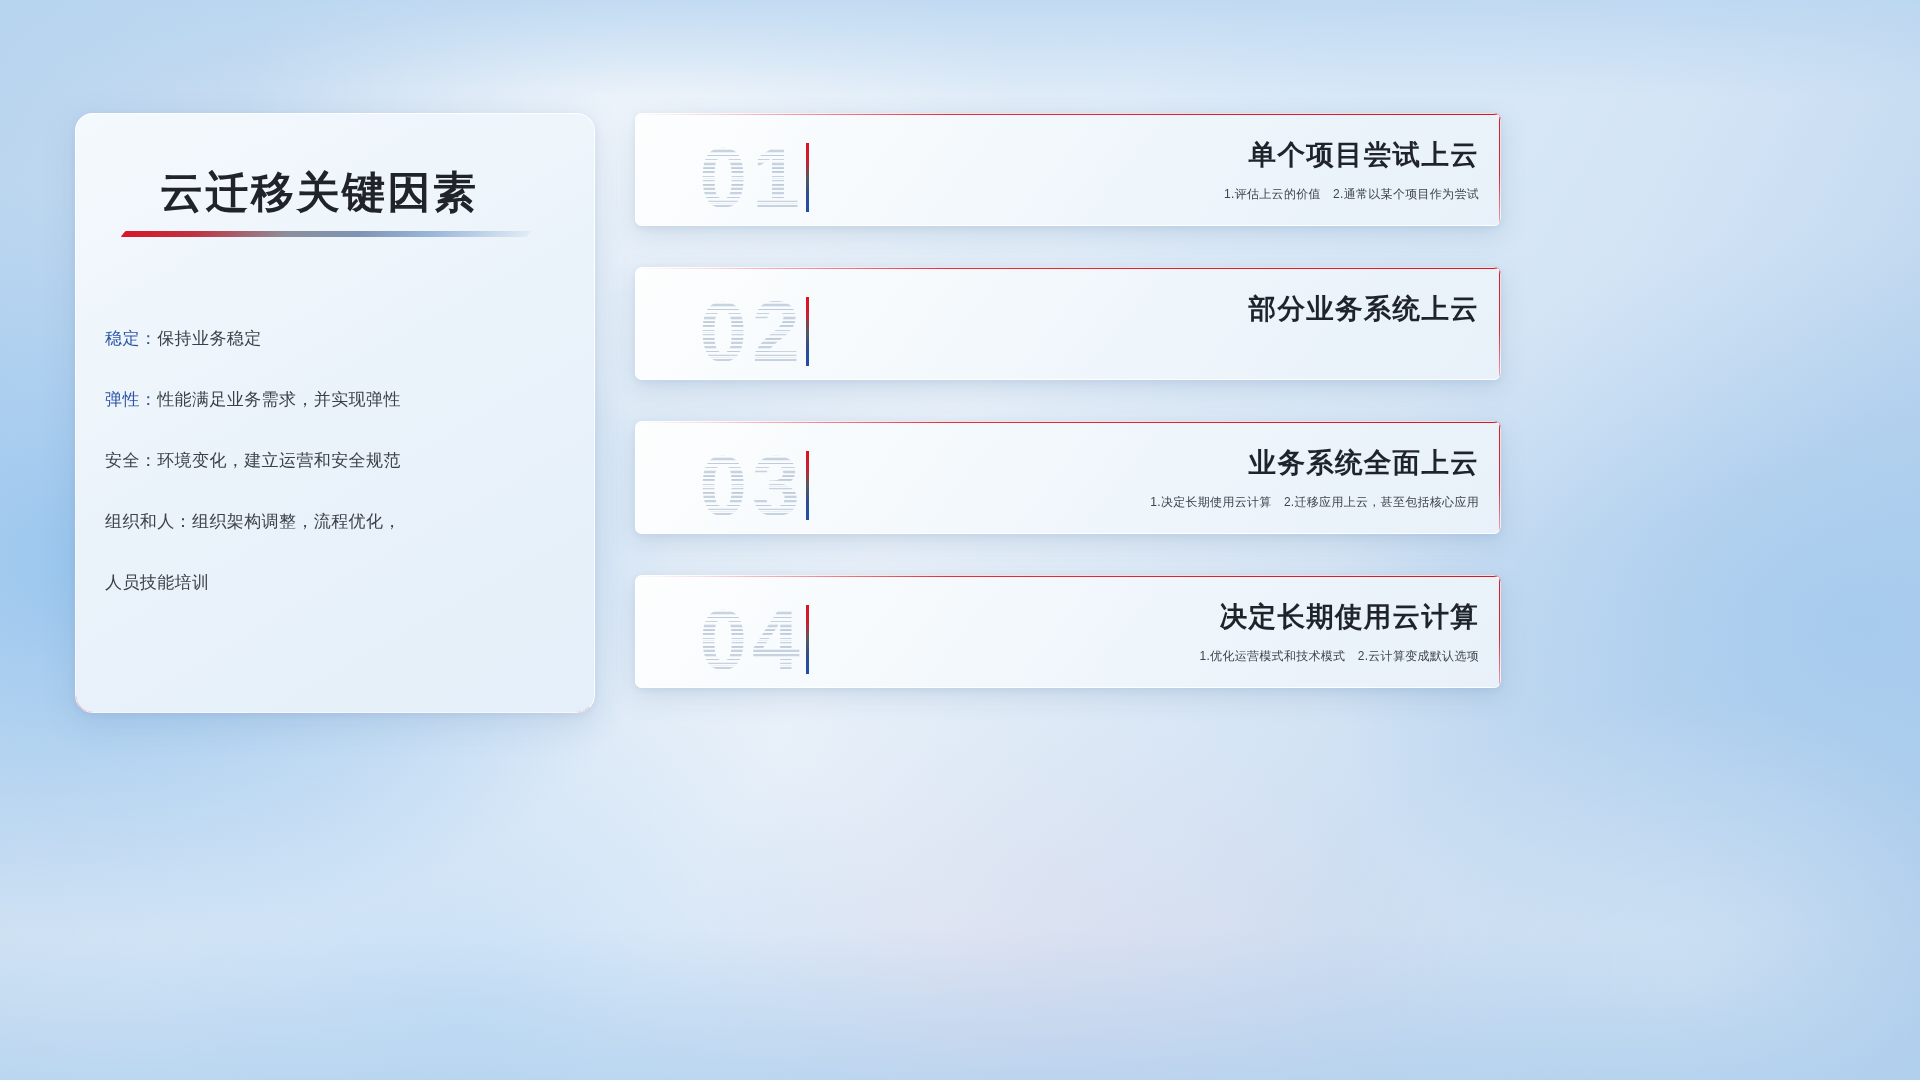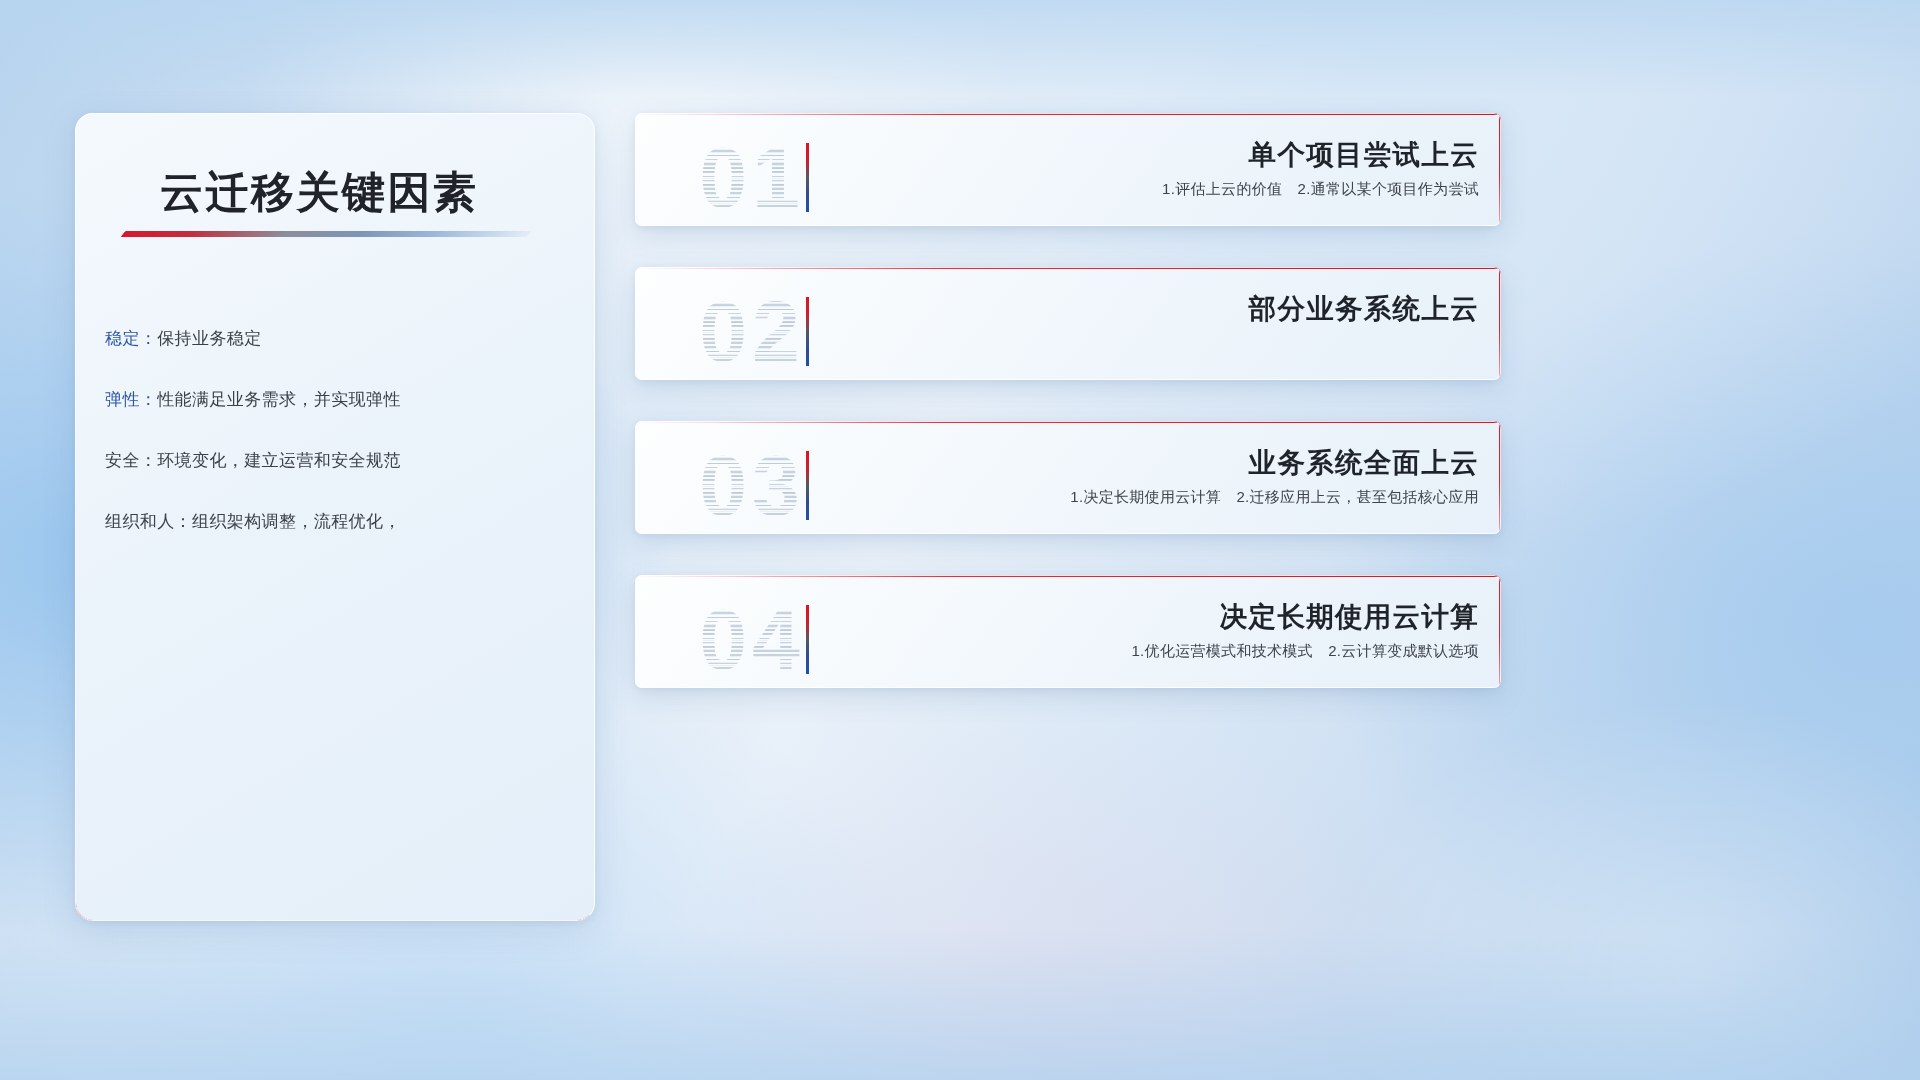--- a/index.html
+++ b/index.html
@@ -34,21 +34,21 @@
     pointer-events:none;
   }
   #bg-botband {
     position:absolute; left:0; right:0; bottom:0; height:150px;
     background:linear-gradient(0deg, rgba(176,208,238,0.7) 0%, rgba(176,208,238,0) 100%);
     pointer-events:none;
   }
 
   
   #left-panel {
-    position:absolute; left:75px; top:113px; width:520px; height:808px;
+    position:absolute; left:75px; top:113px; width:520px; height:600px;
     border-radius:18px;
     background:linear-gradient(150deg,#f4f9fd 0%, #eef5fb 32%, #e9f2fa 60%, #e4eff9 100%);
     box-shadow:0 10px 34px rgba(80,120,168,0.16), 0 2px 7px rgba(80,120,168,0.10);
     overflow:hidden;
   }
   #left-panel-edge-red {
     position:absolute; left:0; bottom:0; width:100%; height:100%;
     border-radius:18px;
     border-left:1.6px solid rgba(208,32,44,0.62);
     border-bottom:1.6px solid rgba(208,32,44,0.62);
@@ -142,22 +142,22 @@
     width:2.6px; height:69px;
     background:linear-gradient(180deg,#e0121f 0%, #c9202e 26%, #55595f 50%, #2d4e8e 74%, #1f4fa8 100%);
   }
 
   .card-body { position:absolute; left:196px; top:22px; right:22px;text-align:right; }
   .card-title {
     font-size:27.5px; font-weight:700; color:#1f242a;
     letter-spacing:1.3px; line-height:40px; white-space:nowrap;
   }
   .card-desc {
-    margin-top:5px;
-    font-size:15px; color:#3e444b; letter-spacing:0.3px;
+    margin-top:11px;
+    font-size:12px; color:#3e444b; letter-spacing:0.3px;
     white-space:nowrap; font-weight:400;
   }
 </style>
 </head>
 <body>
 
 <div id="bg-base"></div>
 <div id="bg-sheen"></div>
 <div id="bg-topband"></div>
 <div id="bg-botband"></div>
@@ -165,20 +165,21 @@
 <div id="left-panel">
   <div id="left-panel-edge-red"></div>
   <div id="left-panel-edge-white"></div>
   <div id="panel-title">云迁移关键因素</div>
   <div id="panel-title-rule"></div>
   <div id="panel-list">
       <div class="panel-item"><span class="pi-label blue">稳定：</span><span class="pi-text">保持业务稳定</span></div>
       <div class="panel-item"><span class="pi-label blue">弹性：</span><span class="pi-text">性能满足业务需求，并实现弹性</span></div>
       <div class="panel-item"><span class="pi-label dark">安全：</span><span class="pi-text">环境变化，建立运营和安全规范</span></div>
       <div class="panel-item"><span class="pi-label dark">组织和人：</span><span class="pi-text">组织架构调整，流程优化，</span></div>
+      <div class="panel-item"><span class="pi-label dark"></span><span class="pi-text">人员技能培训</span></div>
     </div>
 </div>
 
 <div id="cards">
     <div class="card">
       <div class="card-top-glow"></div>
       <div class="card-right-edge"></div>
       <div class="card-inner-stroke"></div>
       <div class="card-num-shadow">01</div>
       <div class="card-num">01</div>

